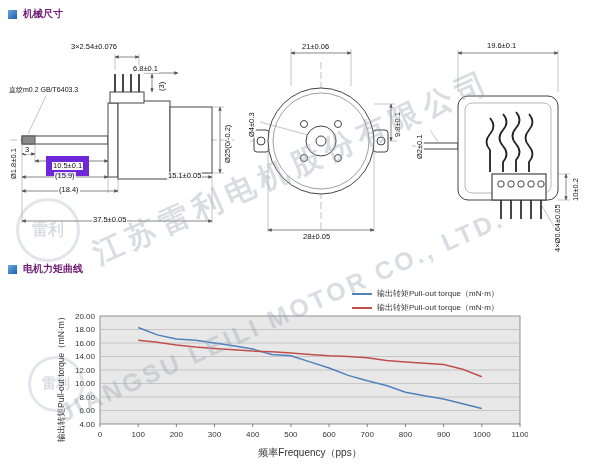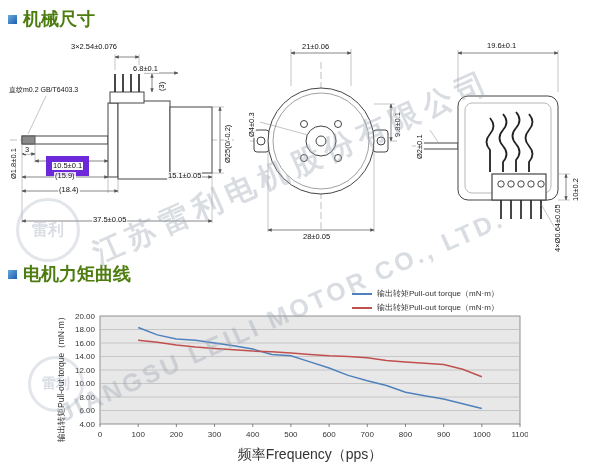--- a/index.html
+++ b/index.html
@@ -3,21 +3,21 @@
 <meta charset="utf-8">
 <style>
   *{margin:0;padding:0;box-sizing:border-box}
   html,body{background:#fff}
   body{font-family:"Liberation Sans",sans-serif}
   .page{position:relative;width:600px;height:475px;background:#fff;overflow:hidden}
 
   
   .sec-header{position:absolute;display:flex;align-items:center;gap:6px;z-index:2}
   .bullet{width:9px;height:9px;display:inline-block;background:linear-gradient(135deg,#6aaade,#1b5fae)}
-  .t-cn{font-weight:bold;color:#4d7c0f;font-size:18px}
+  .t-cn{font-weight:bold;color:#701a75;font-size:10px}
   .t-en{color:#1b66ae;font-size:12px;margin-left:8px}
 
   
   .drawing{position:absolute;z-index:2}
   .drawing svg{position:absolute;left:0;top:0}
   .dim{position:absolute;font-size:7.5px;color:#111;white-space:nowrap;line-height:1;background:rgba(255,255,255,.85);padding:0 1px}
   .dim.small{font-size:7px}
   .dim.v{transform:rotate(-90deg);transform-origin:0 0}
   .dim.boxed{border:6px solid #6d28d9}
   .part{fill:#fff;stroke:#444;stroke-width:1}
@@ -36,21 +36,21 @@
   .s2{left:28px;top:356px;width:56px;height:56px;font-size:14px}
 
   
   .chart{position:absolute;left:0;top:282px;width:536px;height:193px;z-index:2}
   .legend{position:absolute;left:352px;top:6px;display:flex;flex-direction:column;gap:3px}
   .legend-row{display:flex;align-items:center;gap:5px}
   .legend-line{width:20px;height:2px;display:inline-block}
   .legend-text{font-size:8px;color:#333}
   .tick{font-size:8px;fill:#333;font-family:"Liberation Sans",sans-serif}
   .ylabel{position:absolute;left:56px;top:160px;transform:rotate(-90deg);transform-origin:0 0;font-size:8.5px;color:#333;white-space:nowrap}
-  .xlabel{position:absolute;left:230px;top:164px;width:160px;text-align:center;font-size:14px;color:#333}
+  .xlabel{position:absolute;left:230px;top:164px;width:160px;text-align:center;font-size:10px;color:#333}
 </style>
 </head>
 <body>
 
 <div class="page">
 
   <div class="stamp s1">
       <span>雷利</span>
     </div>
   <div class="stamp s2">

